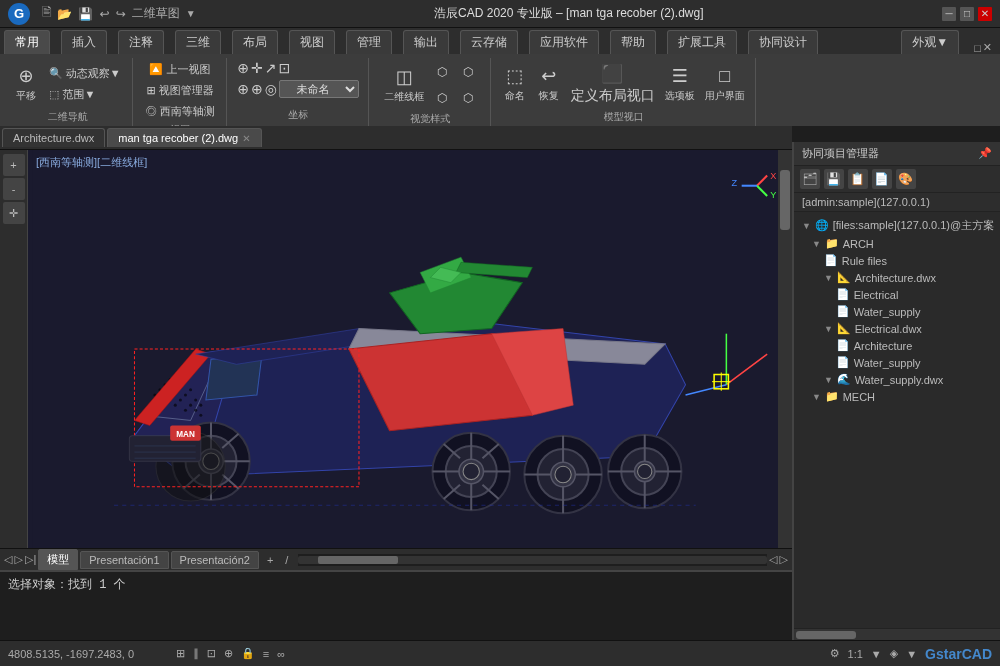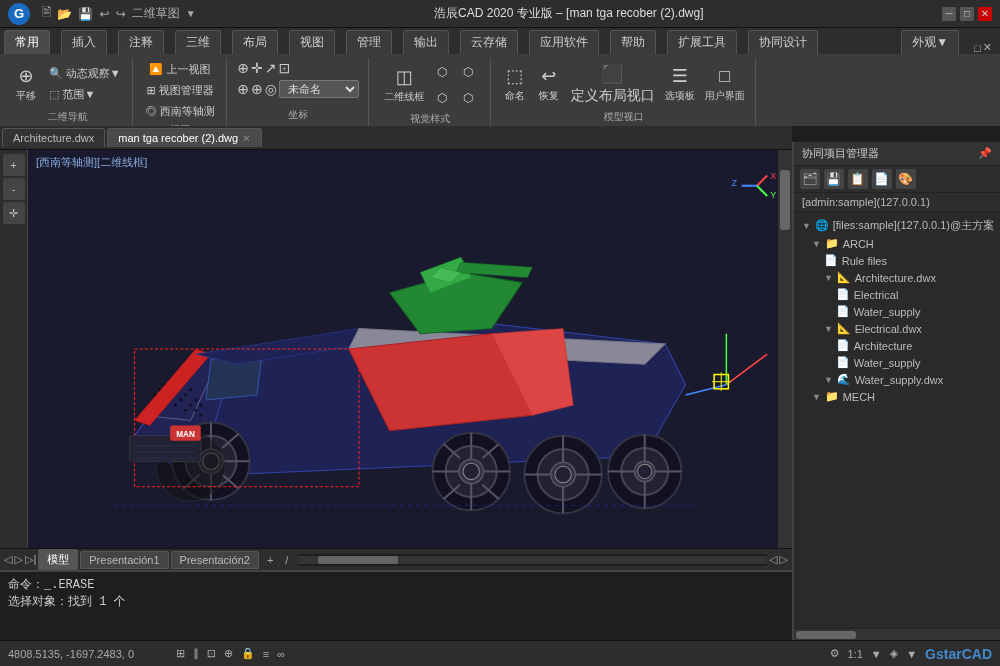--- a/index.html
+++ b/index.html
@@ -317,20 +317,21 @@
     }
 
     .combo-box {
       background: #555;
       border: 1px solid #777;
       color: #ddd;
       font-size: 11px;
       padding: 1px 4px;
       border-radius: 2px;
       min-width: 80px;
+      text-align: center;
     }
 
     
     #right-panel-scrollbar {
       background: #333;
       height: 12px;
       border-top: 1px solid #222;
       display: flex;
       align-items: center;
       padding: 0 2px;
@@ -669,21 +670,20 @@
         <div style="flex:1;background:#1e1e1e;height:12px;display:flex;align-items:center;margin-left:4px;">
           <div style="width:100%;height:8px;background:#333;border-radius:2px;">
             <div style="width:80px;height:8px;background:#666;border-radius:2px;margin-left:20px;"></div>
           </div>
         </div>
         <span style="color:#aaa;cursor:pointer;">◁</span>
         <span style="color:#aaa;cursor:pointer;">▷</span>
       </div>
 
       <div id="command-area">
-        <div>命令：_.ERASE</div>
         <div>选择对象：找到 1 个</div>
       </div>
     </div>
 
     <div id="right-panel">
       <div id="right-panel-title">
         <span>协同项目管理器</span>
         <span style="cursor:pointer;color:#888;">📌</span>
       </div>
       <div id="right-panel-toolbar">

